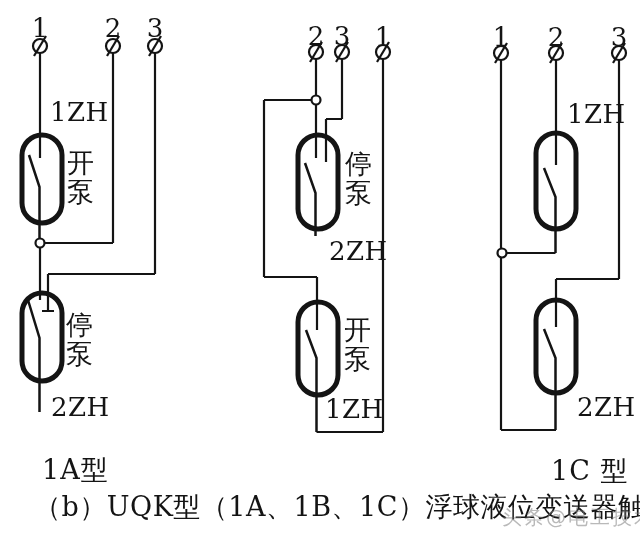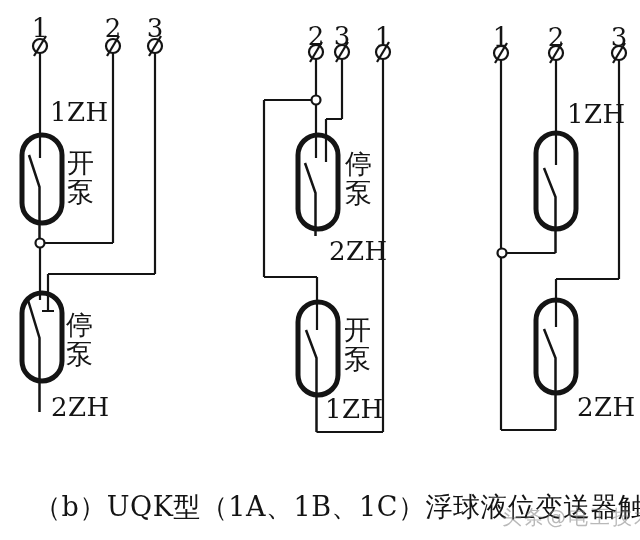--- a/index.html
+++ b/index.html
@@ -91,31 +91,33 @@
     </g>
   </svg>
 
   <div class="lbl num" style="left:25px;top:13px">1</div>
   <div class="lbl num" style="left:98px;top:13px">2</div>
   <div class="lbl num" style="left:140px;top:13px">3</div>
   <div class="lbl tag" style="left:50px;top:97px">1ZH</div>
   <div class="lbl fn" style="left:66px;top:148px">开泵</div>
   <div class="lbl fn" style="left:65px;top:310px">停泵</div>
   <div class="lbl tag" style="left:51px;top:392px">2ZH</div>
+  <div class="lbl type" style="left:42px;top:452px">1A型</div>
 
   <div class="lbl num" style="left:301px;top:21px">2</div>
   <div class="lbl num" style="left:327px;top:21px">3</div>
   <div class="lbl num" style="left:368px;top:22px">1</div>
   <div class="lbl fn" style="left:344px;top:149px">停泵</div>
   <div class="lbl tag" style="left:329px;top:236px">2ZH</div>
   <div class="lbl fn" style="left:343px;top:315px">开泵</div>
   <div class="lbl tag" style="left:325px;top:394px">1ZH</div>
 
   <div class="lbl num" style="left:486px;top:22px">1</div>
   <div class="lbl num" style="left:541px;top:22px">2</div>
   <div class="lbl num" style="left:604px;top:22px">3</div>
   <div class="lbl tag" style="left:567px;top:99px">1ZH</div>
   <div class="lbl tag" style="left:577px;top:392px">2ZH</div>
+  <div class="lbl type" style="left:551px;top:453px">1C 型</div>
 
   <div class="lbl caption" style="left:34px;top:489px">（b）UQK型（1A、1B、1C）浮球液位变送器触点形式</div>
   <div class="lbl watermark" style="left:502px;top:504px">头条@电工技术</div>
 
 </div>
 
 </body></html>

